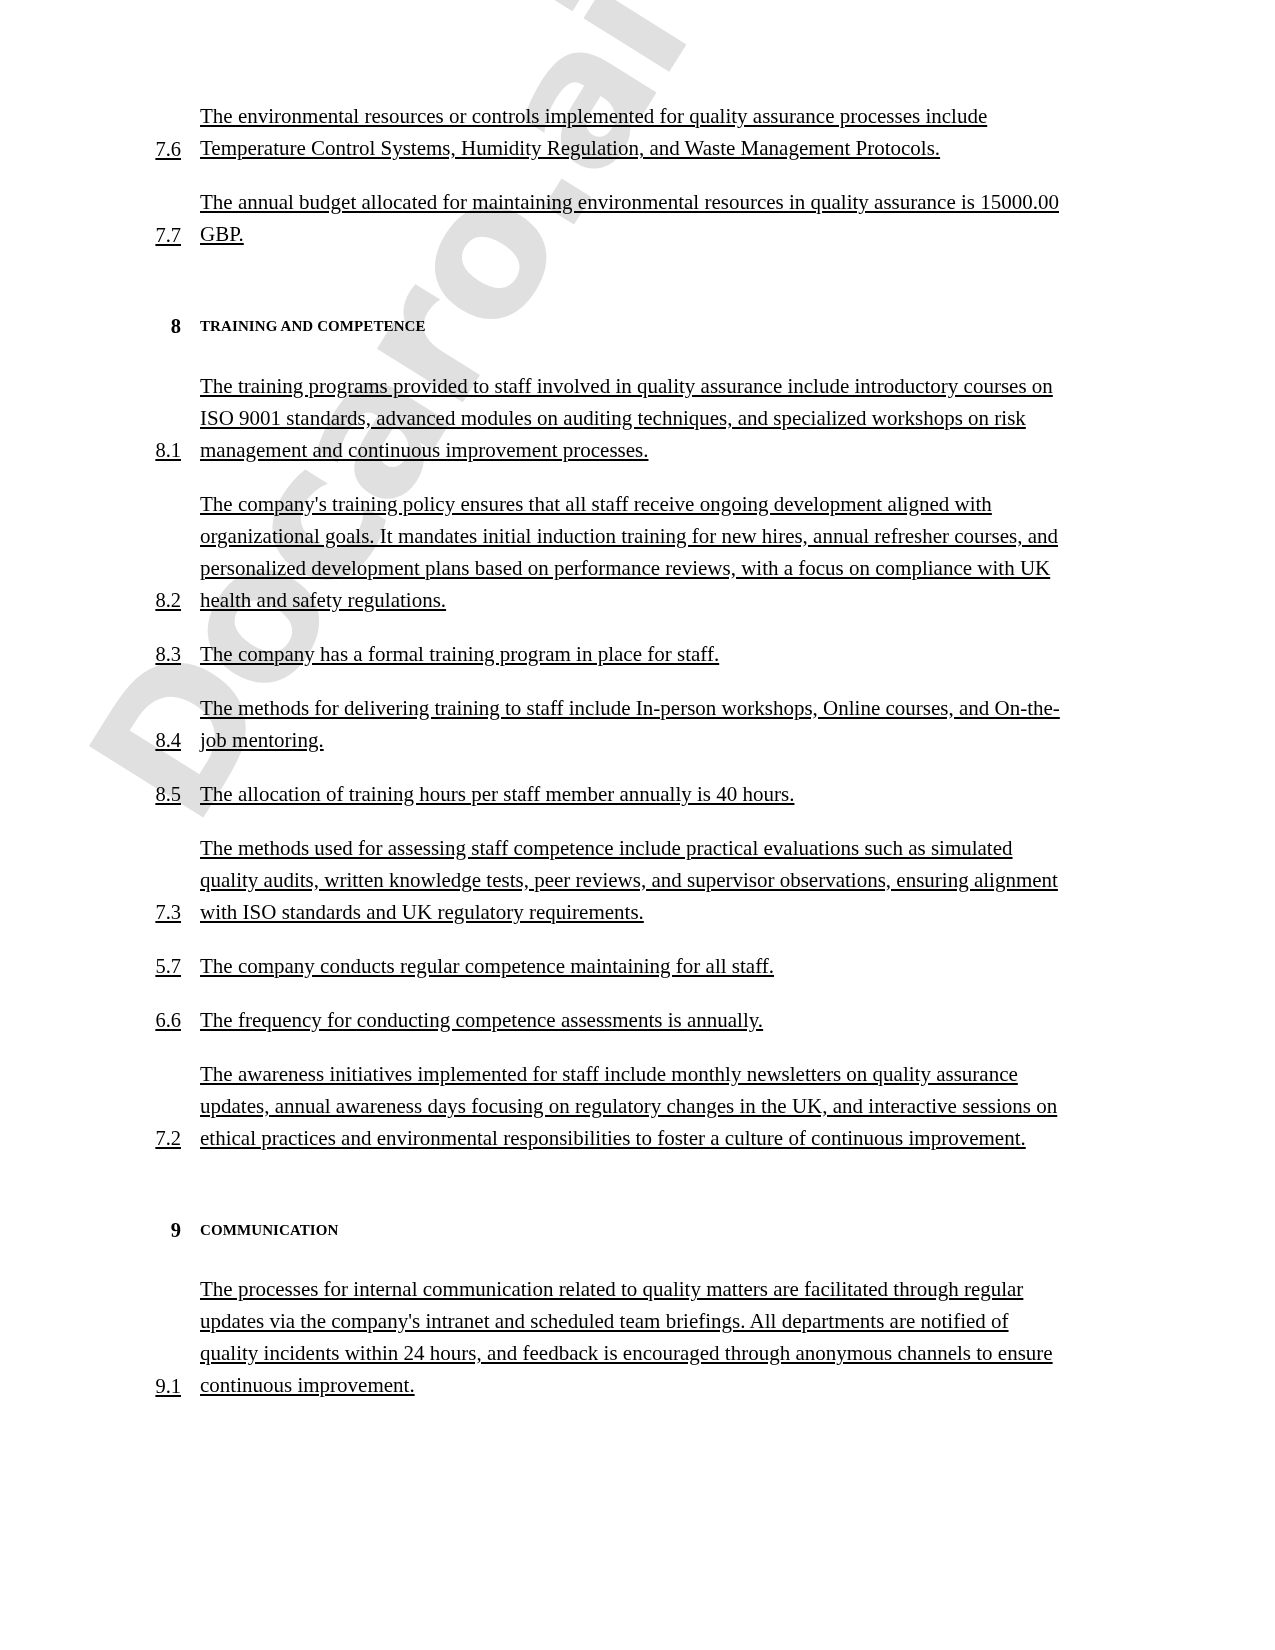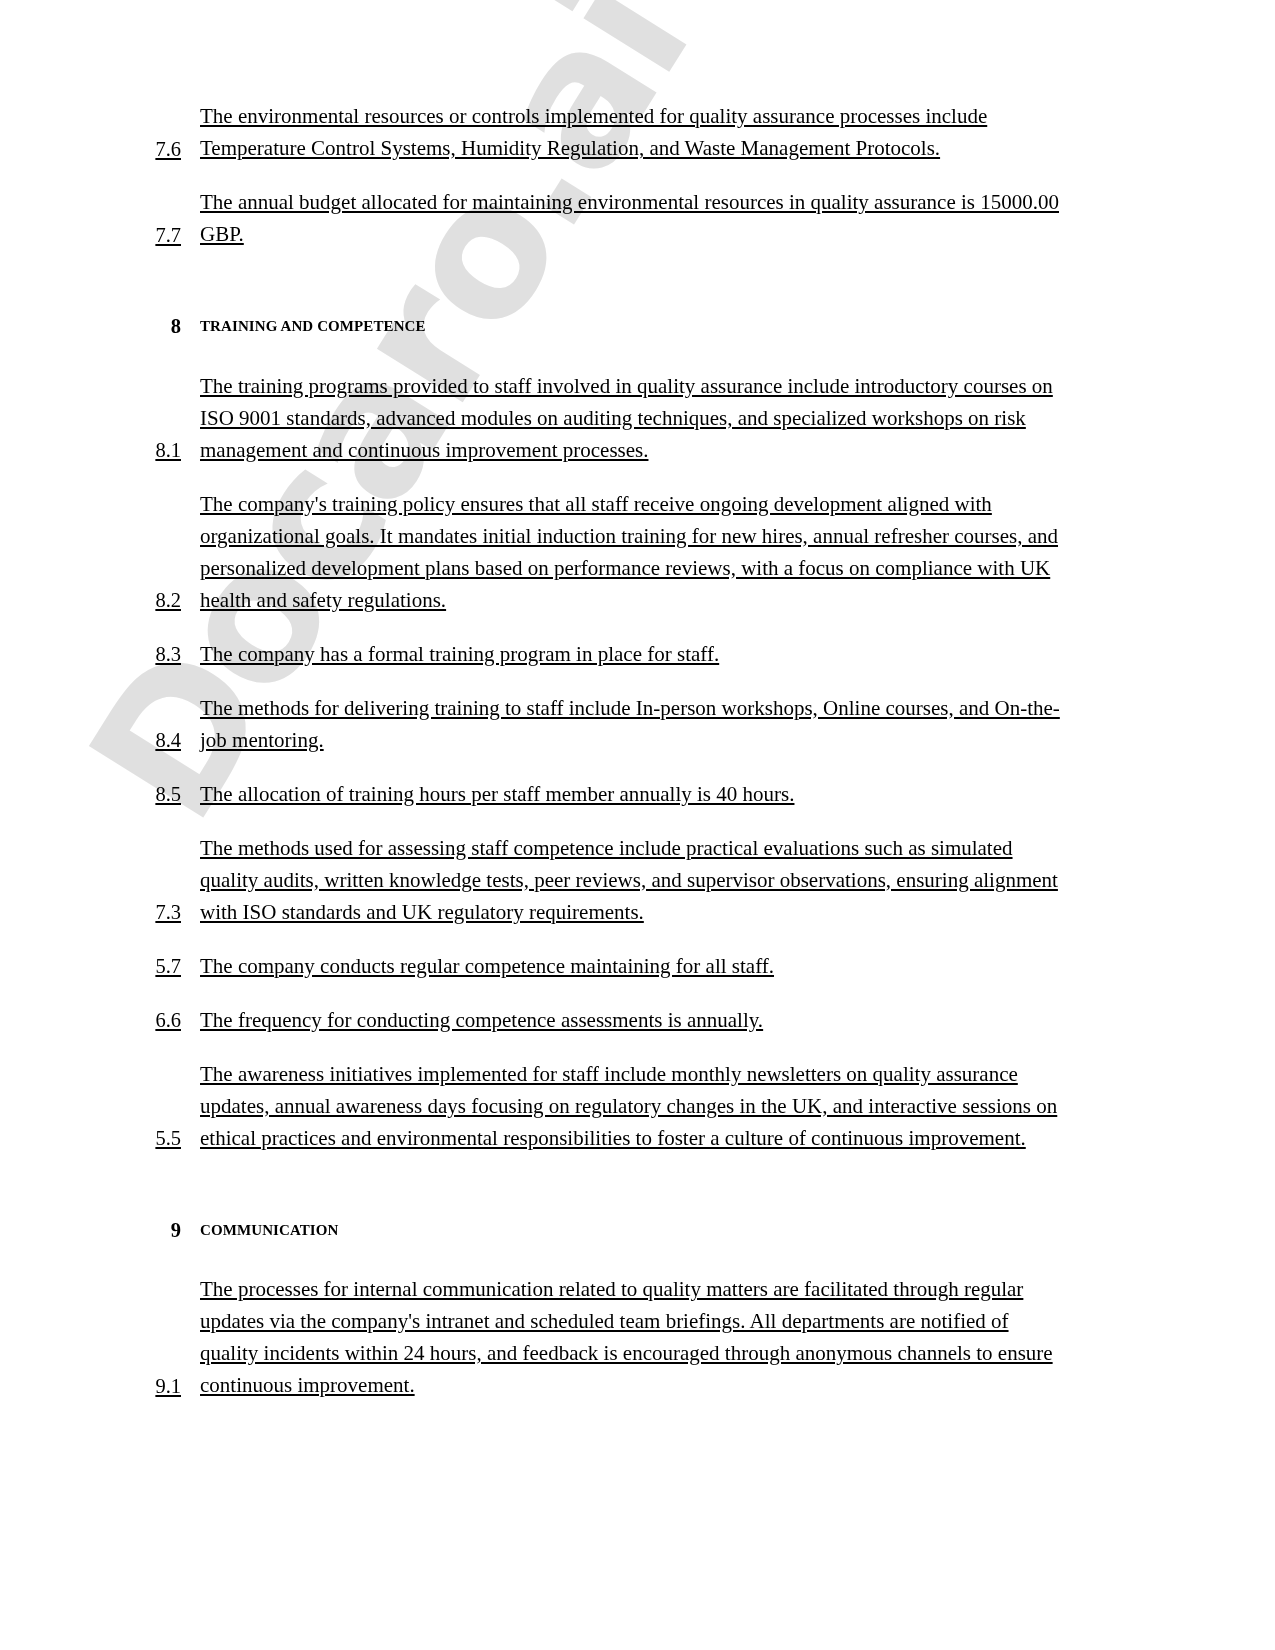--- a/index.html
+++ b/index.html
@@ -151,21 +151,21 @@
     </div>
     <div class="clause">
       <div class="clause-num">5.7</div>
       <div class="clause-text">The company conducts regular competence maintaining for all staff.</div>
     </div>
     <div class="clause">
       <div class="clause-num">6.6</div>
       <div class="clause-text">The frequency for conducting competence assessments is annually.</div>
     </div>
     <div class="clause">
-      <div class="clause-num">5.5</div>
+      <div class="clause-num">7.2</div>
       <div class="clause-text">The awareness initiatives implemented for staff include monthly newsletters on quality assurance updates, annual awareness days focusing on regulatory changes in the UK, and interactive sessions on ethical practices and environmental responsibilities to foster a culture of continuous improvement.</div>
     </div>
 
     <div class="section-heading">
       <div class="sec-num">9</div>
       <div class="sec-title">COMMUNICATION</div>
     </div>
 
     <div class="clause">
       <div class="clause-num">9.1</div>

